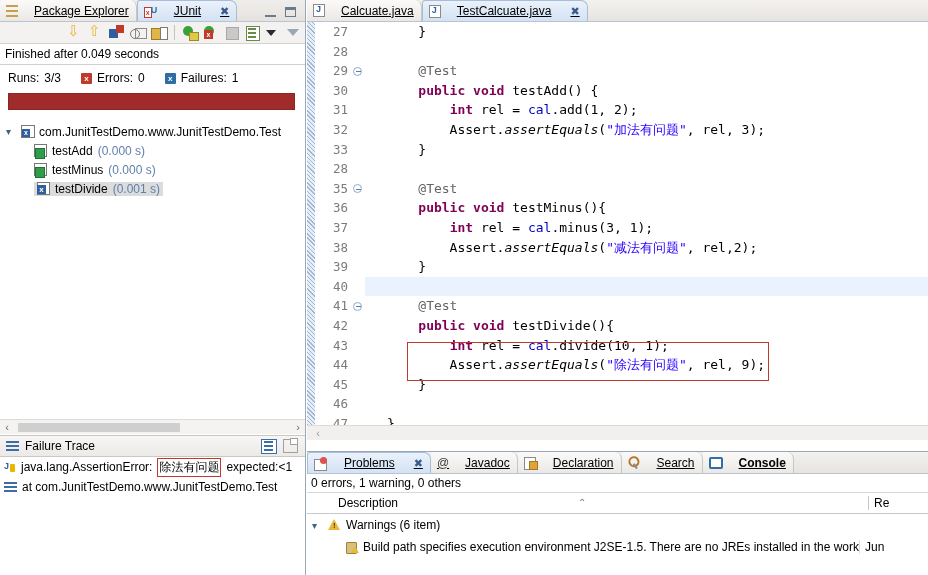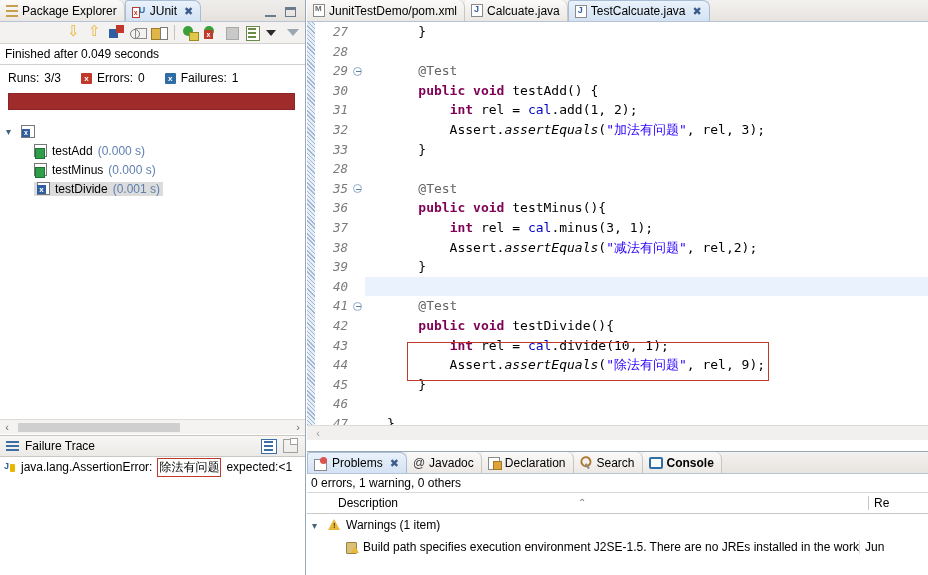--- a/index.html
+++ b/index.html
@@ -17,26 +17,27 @@
   
   .tabbar {
     height: 22px;
     background: linear-gradient(#f3f1ef, #e7e4e0);
     border-bottom: 1px solid #b6c4d6;
     display: flex; align-items: flex-end;
     position: relative;
   }
   .tab {
     height: 21px;
-    display: flex; align-items: center; gap: 4px;
+    display: flex; align-items: center; gap: 16px;
     padding: 0 7px 0 6px;
     font-size: 12px;
     color: #000;
     border-top-left-radius: 3px; border-top-right-radius: 7px;
     white-space: nowrap;
+    text-decoration: underline;
   }
   .tab.inactive {
     background: linear-gradient(#fbfaf9, #ebe8e4);
     border-right: 1px solid #c9c5bf;
   }
   .tab.active {
     background: linear-gradient(#eaf2fb, #d3e2f4);
     border: 1px solid #a8bcd4; border-bottom: none;
     font-weight: normal;
   }
@@ -121,21 +122,21 @@
   #fold {
     position: absolute; left: 46px; top: 0; width: 12px; height: 403px; background: #fff;
   }
   #code {
     position: absolute; left: 58px; top: 0; right: 0; height: 403px;
     font-family: "DejaVu Sans Mono", monospace; font-size: 13px;
     white-space: pre;
   }
   .ln, .cl, .fl { height: 19.6px; line-height: 19.6px; }
   .cl { padding-left: 22px; }
-  .ln { padding-right: 5px; font-style: italic; }
+  .ln { padding-right: 5px; }
   .fold-minus {
     display: inline-block; width: 9px; height: 9px; border: 1px solid #8ea9c8;
     border-radius: 50%; position: relative; background: #fff; vertical-align: middle;
   }
   .fold-minus::after {
     content: ""; position: absolute; left: 1.5px; top: 3.5px; width: 5px; height: 1px; background: #5a7da6;
   }
   .hl-line { background: #eaf2fd; }
   .kw  { color: #7f0055; font-weight: bold; }
   .str { color: #2a00ff; }
@@ -305,20 +306,21 @@
         <span>1</span>
       </div>
     </div>
 
     <div id="progressbar"></div>
 
     <div id="tree">
       <div class="tnode">
         <span class="twisty">▾</span>
         <span class="ico ic-class"></span>
+        <span>com.JunitTestDemo.www.JunitTestDemo.Test</span>
       </div>
 
       <div class="tnode child">
         <span class="nlabel">
           <span class="ico ic-test-pass"></span>
           <span>testAdd</span>
           <span class="time">(0.000 s)</span>
         </span>
       </div>
 
@@ -354,30 +356,30 @@
       </span>
     </div>
 
     <div id="failure-list">
       <div class="frow">
         <span class="ic-jexc"></span>
         <span>java.lang.AssertionError: </span>
         <span class="redbox">除法有问题</span>
         <span> expected:&lt;1</span>
       </div>
+      <div class="frow">
+        <span class="ic-hamburger"></span>
+        <span>at com.JunitTestDemo.www.JunitTestDemo.Test</span>
+      </div>
     </div>
   </div>
 
   <div id="right">
 
     <div class="tabbar" id="editor-tabbar">
-      <div class="tab inactive">
-        <span class="ico ic-doc m"></span>
-        <span>JunitTestDemo/pom.xml</span>
-      </div>
       <div class="tab inactive">
         <span class="ico ic-doc"></span>
         <span>Calcuate.java</span>
       </div>
       <div class="tab active">
         <span class="ico ic-doc"></span>
         <span>TestCalcuate.java</span>
         <span class="closex">✖</span>
       </div>
       <div class="filler"></div>
@@ -472,21 +474,21 @@
           <span>Description</span>
           <span class="sortcaret">⌃</span>
         </div>
         <div class="col-res">Re</div>
       </div>
 
       <div class="prow">
         <div class="desc" style="padding-left:5px;">
           <span class="twisty">▾</span>
           <span class="ic-warn"></span>
-          <span>Warnings (1 item)</span>
+          <span>Warnings (6 item)</span>
         </div>
         <div class="res"></div>
       </div>
 
       <div class="prow">
         <div class="desc" style="padding-left:38px;">
           <span class="ic-warn-small"></span>
           <span>Build path specifies execution environment J2SE-1.5. There are no JREs installed in the work</span>
         </div>
         <div class="res">Jun</div>

